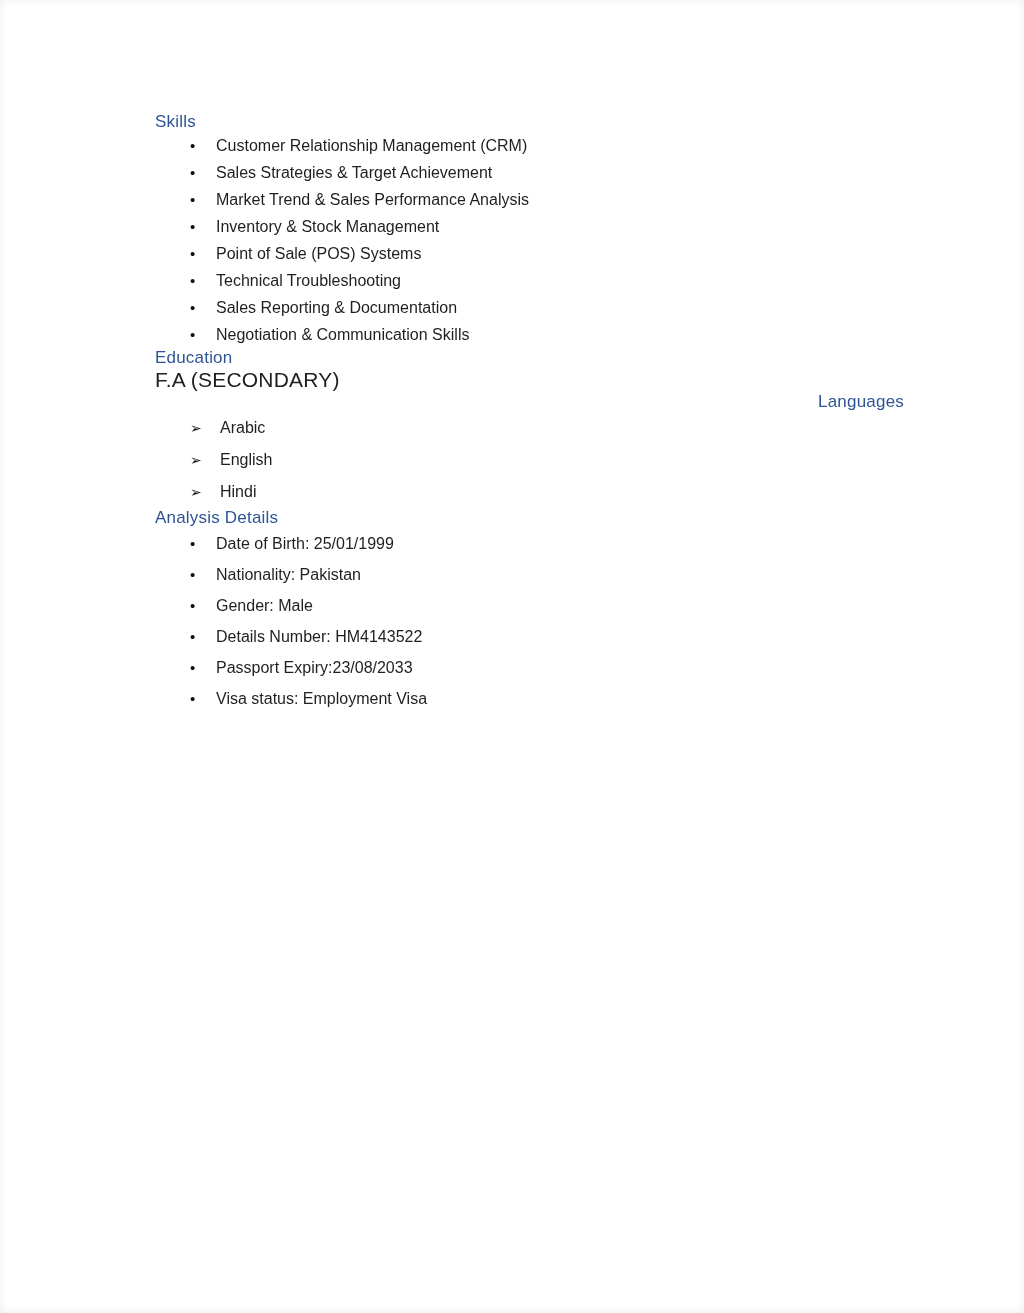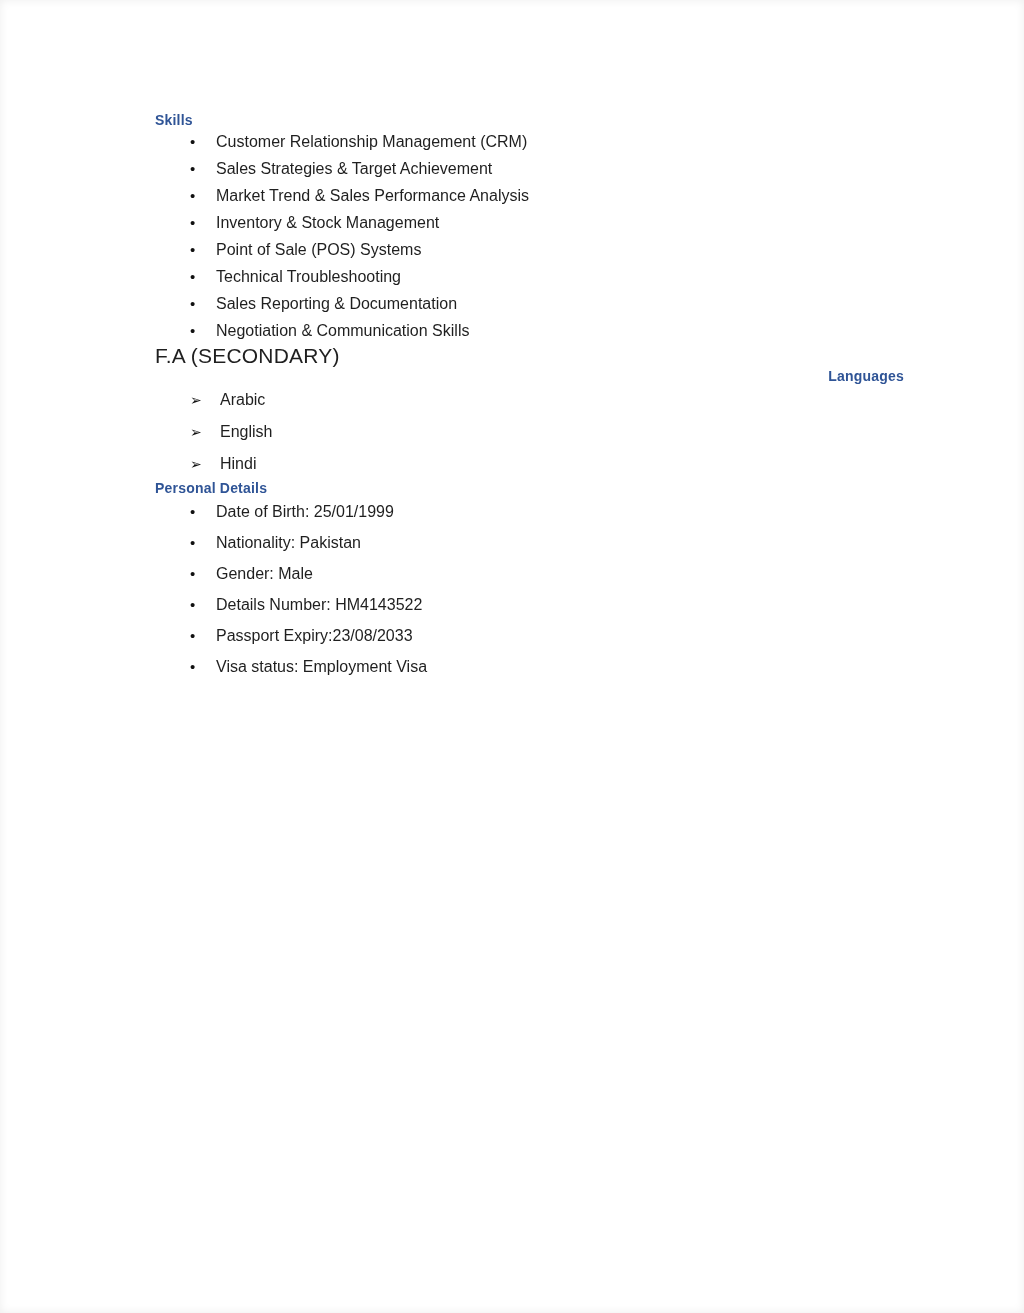--- a/index.html
+++ b/index.html
@@ -16,22 +16,22 @@
     margin: 0 auto;
     background: #ffffff;
     box-shadow: inset 0 0 10px rgba(0,0,0,0.07);
     overflow: hidden;
   }
   .content {
     padding: 112px 120px 0 155px;
     color: var(--body-color, #1f1f1f);
   }
   h2.section-heading {
-    font-size: 14px;
-    font-weight: 700;
+    font-size: 17px;
+    font-weight: 400;
     color: var(--heading-color, #2f5496);
     margin: 0 0 0 0;
     letter-spacing: 0.2px;
   }
   .heading-skills { margin-bottom: 34px; }
   .heading-education { margin-top: 54px; margin-bottom: 20px; }
   .heading-languages { margin-top: 26px; margin-bottom: 12px; text-align: right; }
   .heading-personal { margin-top: 26px; margin-bottom: 14px; }
 
   ul.doc-list {
@@ -104,41 +104,42 @@
       <li>
         <span class="bullet">•</span>
         <span class="item-text">Sales Reporting &amp; Documentation</span>
       </li>
       <li>
         <span class="bullet">•</span>
         <span class="item-text">Negotiation &amp; Communication Skills</span>
       </li>
     </ul>
 
+    <h2 class="section-heading heading-education">Education</h2>
 
     <p class="edu-detail">F.A (SECONDARY)</p>
 
     <h2 class="section-heading heading-languages">Languages</h2>
 
     <ul class="doc-list languages-list">
       <li>
         <span class="arrow-bullet">➢</span>
         <span class="item-text">Arabic</span>
       </li>
       <li>
         <span class="arrow-bullet">➢</span>
         <span class="item-text">English</span>
       </li>
       <li>
         <span class="arrow-bullet">➢</span>
         <span class="item-text">Hindi</span>
       </li>
     </ul>
 
-    <h2 class="section-heading heading-personal">Personal Details</h2>
+    <h2 class="section-heading heading-personal">Analysis Details</h2>
 
     <ul class="doc-list personal-list">
       <li>
         <span class="bullet">•</span>
         <span class="item-text">Date of Birth: 25/01/1999</span>
       </li>
       <li>
         <span class="bullet">•</span>
         <span class="item-text">Nationality: Pakistan</span>
       </li>

